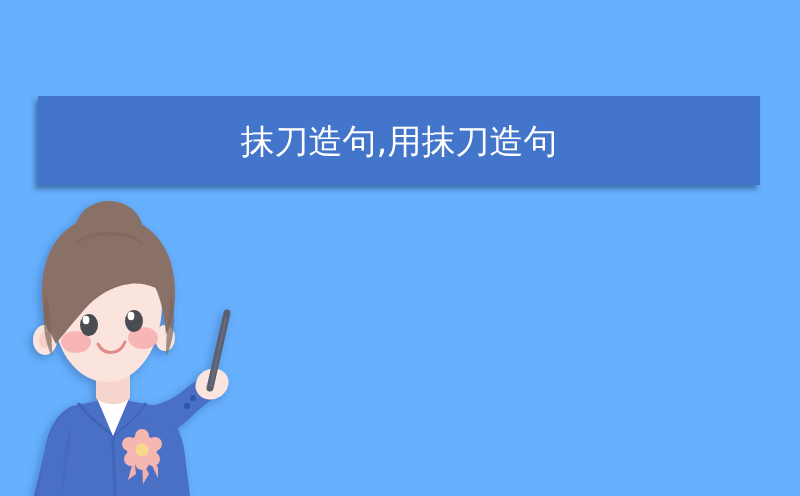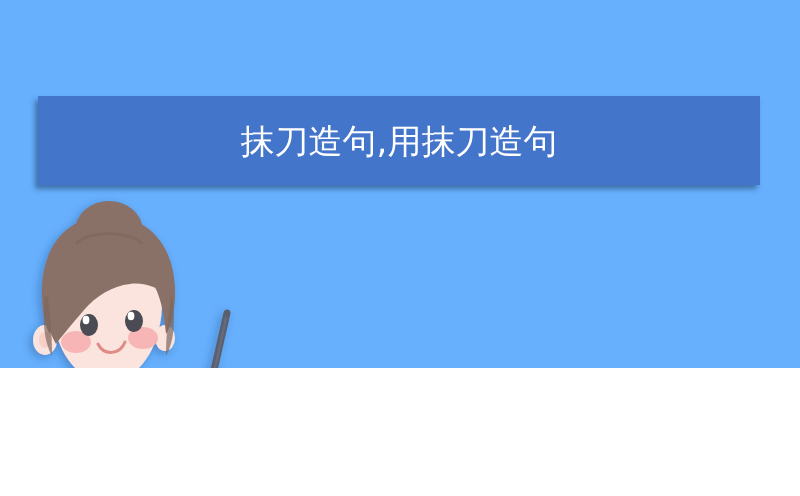--- a/index.html
+++ b/index.html
@@ -8,21 +8,21 @@
   }
   body {
     width: 800px;
     height: 496px;
     overflow: hidden;
     font-family: "Liberation Sans", "DejaVu Sans", sans-serif;
   }
   #stage {
     position: relative;
     width: 800px;
-    height: 368px;
+    height: 496px;
     background: #67b0fd;
     overflow: hidden;
   }
 
   
   #title-banner {
     position: absolute;
     left: 38px;
     top: 96px;
     width: 722px;

